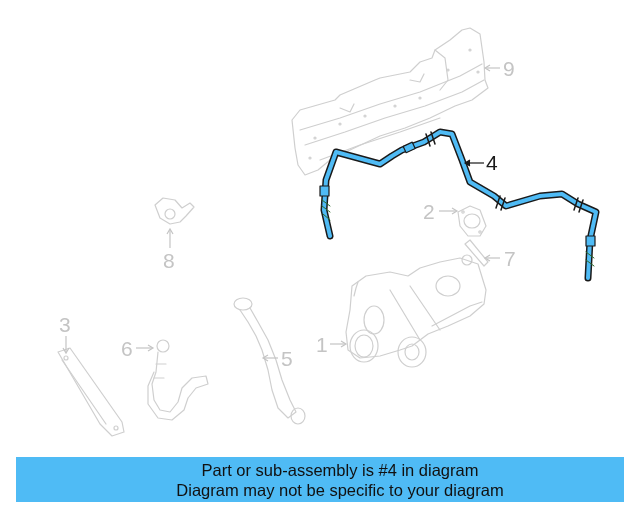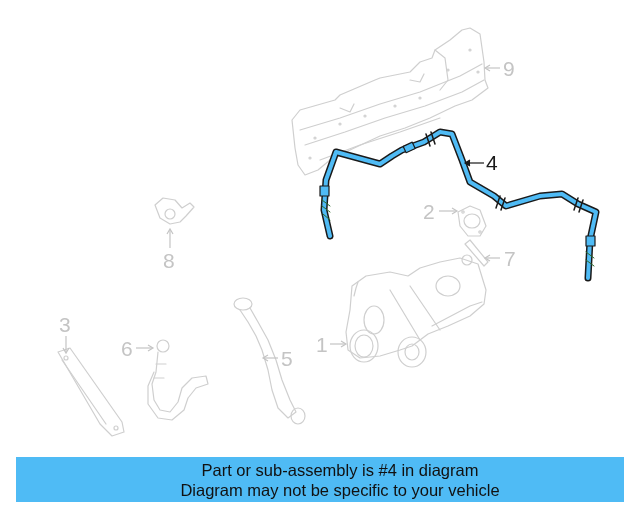--- a/index.html
+++ b/index.html
@@ -130,14 +130,14 @@
 <span class="callout" style="left:423px; top:201px;">2</span>
 <span class="callout" style="left:504px; top:248px;">7</span>
 <span class="callout" style="left:163px; top:250px;">8</span>
 <span class="callout" style="left:59px; top:314px;">3</span>
 <span class="callout" style="left:121px; top:338px;">6</span>
 <span class="callout" style="left:281px; top:348px;">5</span>
 <span class="callout" style="left:316px; top:334px;">1</span>
 
 <div class="banner">
   <div>Part or sub-assembly is #4 in diagram</div>
-  <div>Diagram may not be specific to your vehicle</div>
+  <div>Diagram may not be specific to your diagram</div>
 </div>
 
 </body></html>

